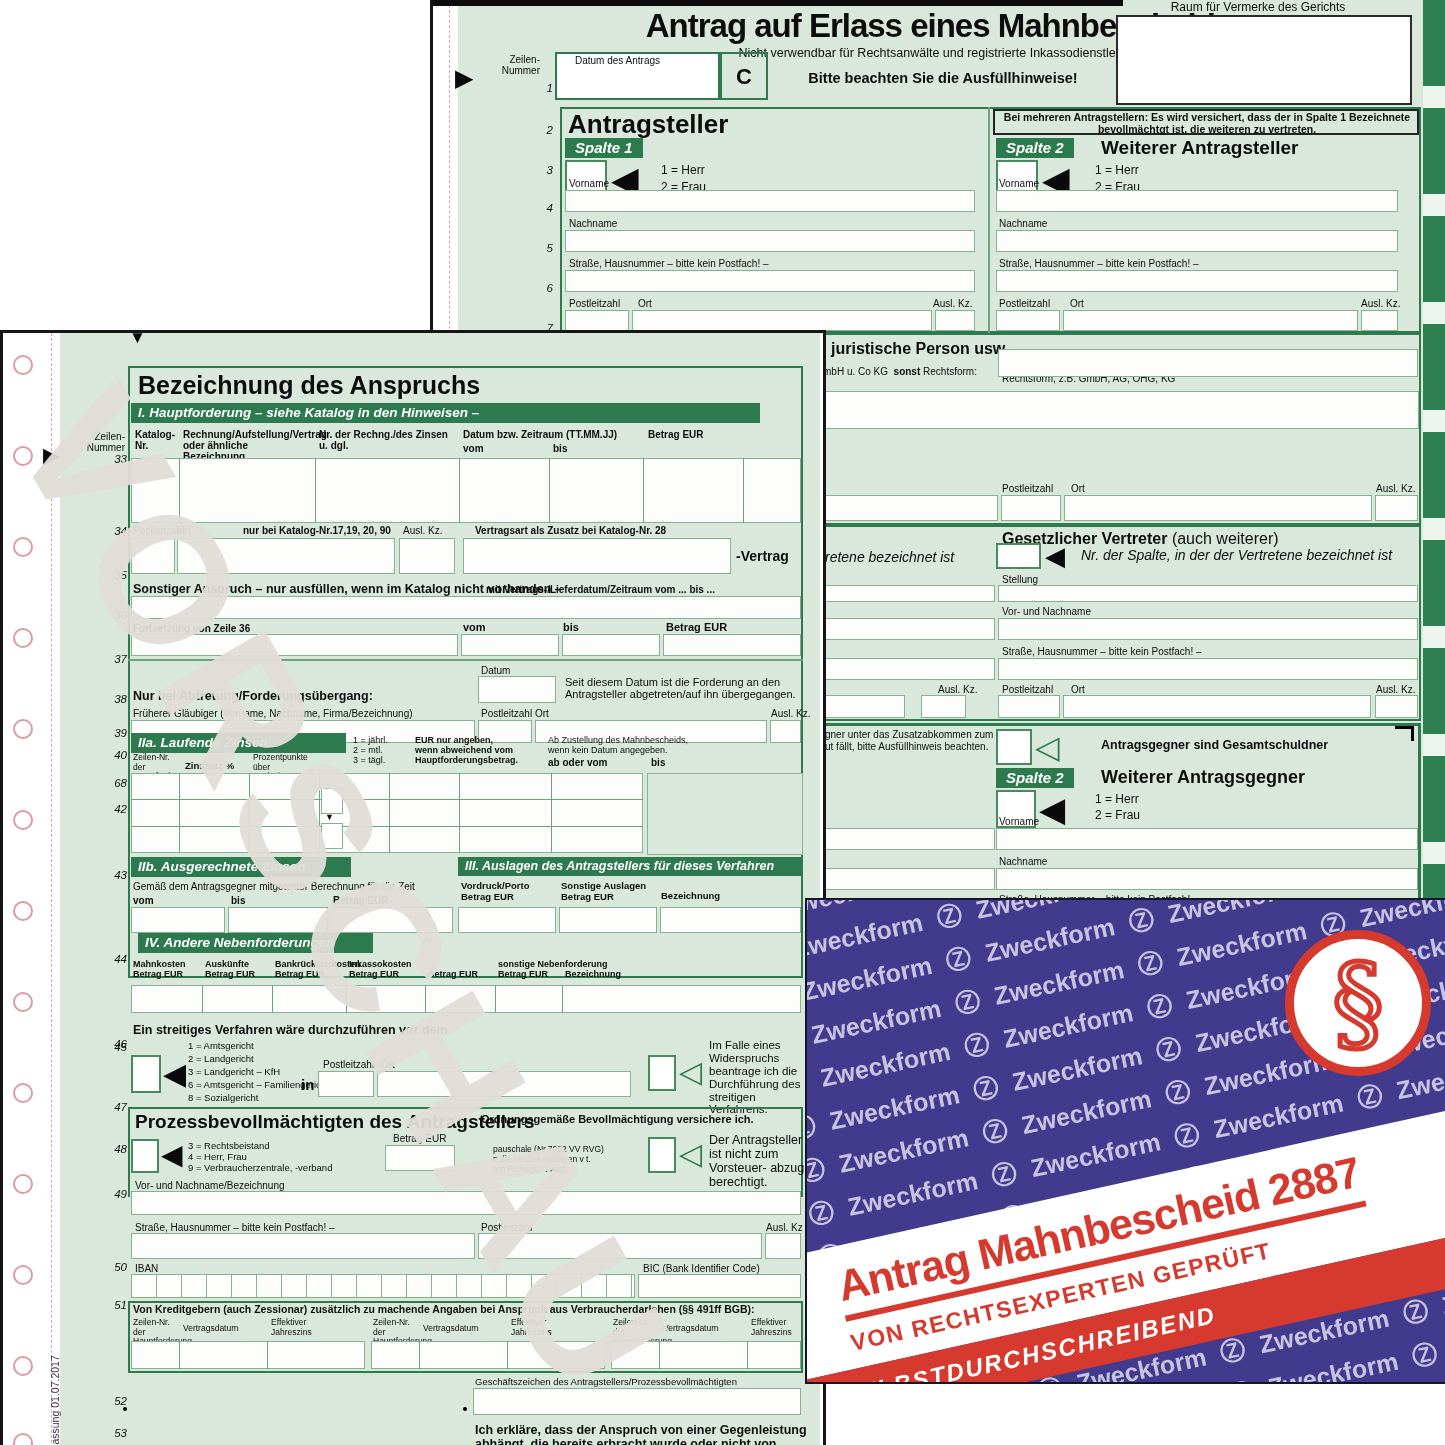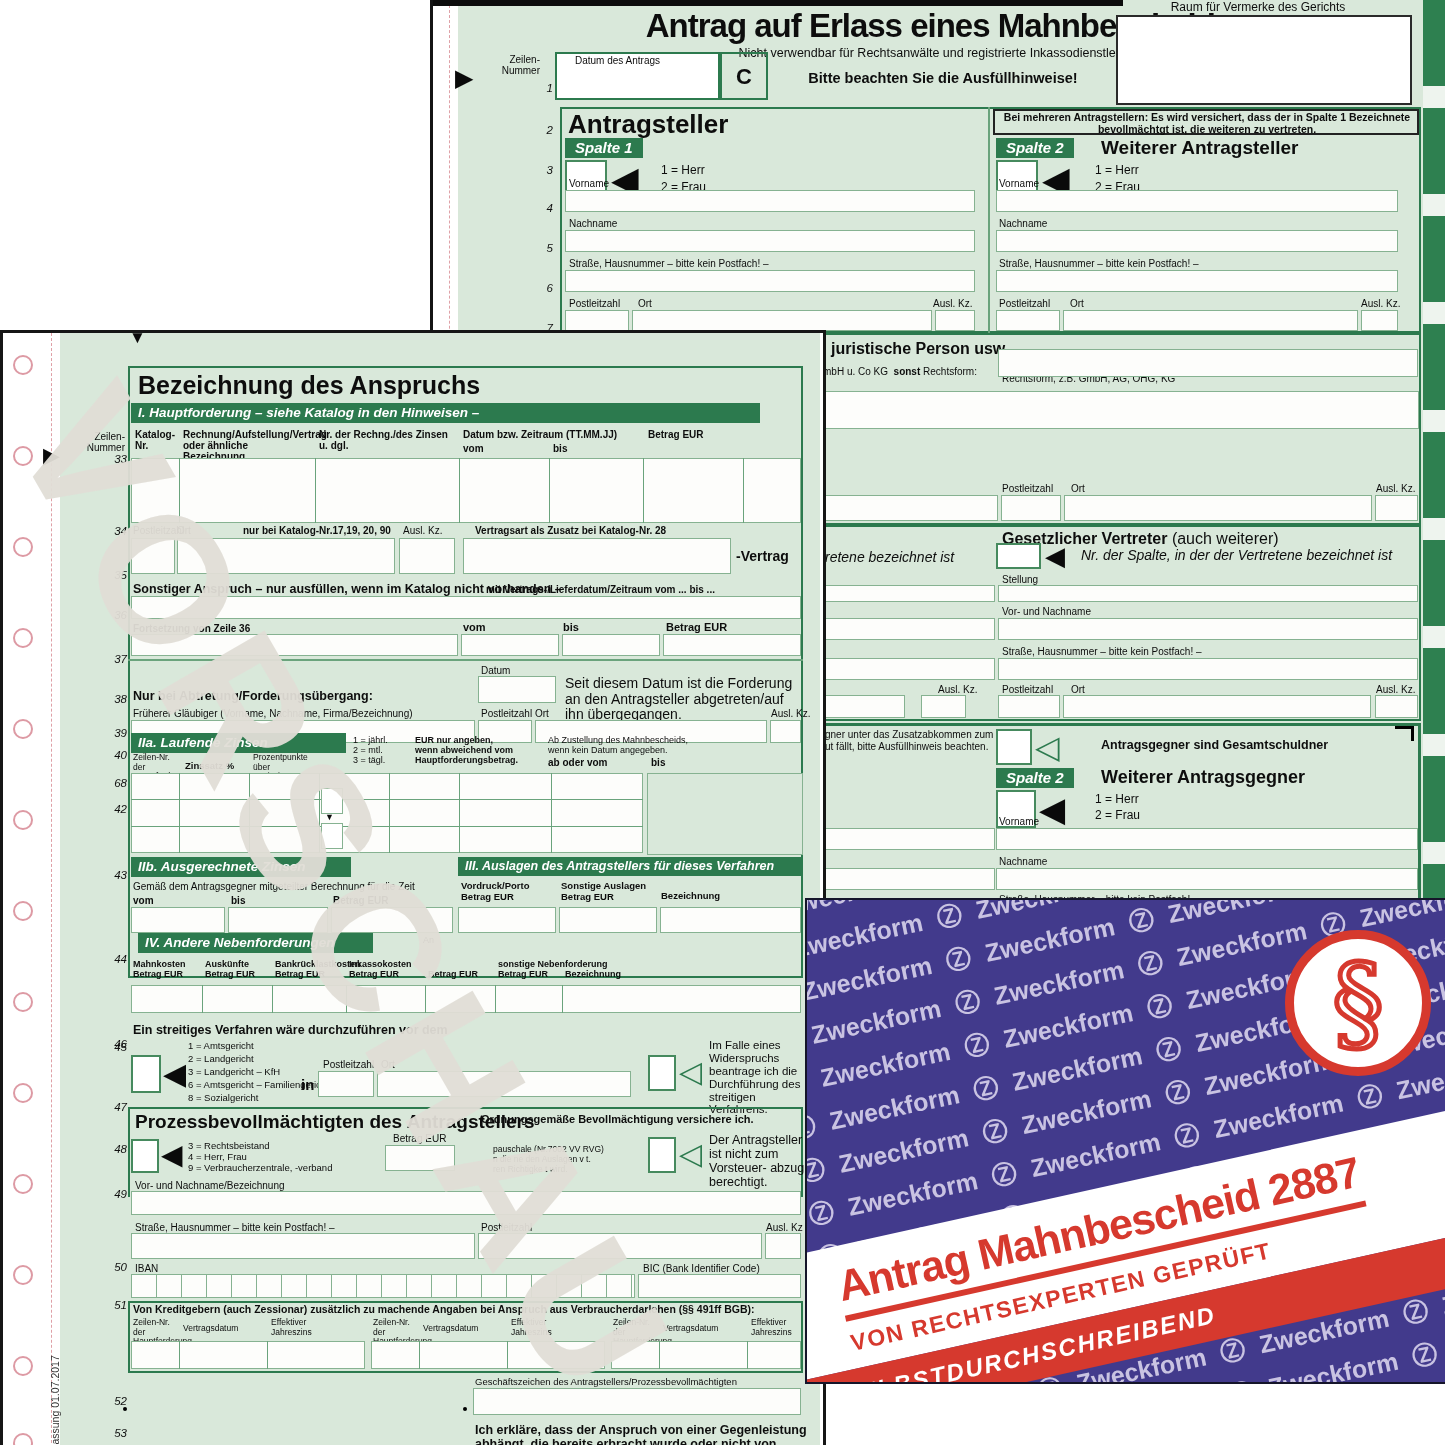--- a/index.html
+++ b/index.html
@@ -268,21 +268,21 @@
     <div class="lb bd" style="left:560px;top:288px;font-size:11px;">bis</div>
     <div class="lb bd" style="left:663px;top:288px;font-size:11px;">Betrag EUR</div>
     <div class="f" style="left:128px;top:301px;width:327px;height:22px;"></div>
     <div class="f" style="left:458px;top:301px;width:98px;height:22px;"></div>
     <div class="f" style="left:559px;top:301px;width:98px;height:22px;"></div>
     <div class="f" style="left:660px;top:301px;width:138px;height:22px;"></div>
 
     <div class="gline" style="left:125px;top:326px;width:675px;height:2px;"></div>
     <div class="lb" style="left:478px;top:332px;">Datum</div>
     <div class="f" style="left:475px;top:343px;width:78px;height:27px;"></div>
-    <div class="lb wrap" style="left:562px;top:343px;width:235px;font-size:14px;">Seit diesem Datum ist die Forderung an den Antragsteller abgetreten/auf ihn übergegangen.</div>
+    <div class="lb wrap" style="left:562px;top:343px;width:235px;font-size:11px;">Seit diesem Datum ist die Forderung an den Antragsteller abgetreten/auf ihn übergegangen.</div>
     <div class="lb bd" style="left:130px;top:356px;font-size:12.5px;">Nur bei Abtretung/Forderungsübergang:</div>
     <div class="lb" style="left:130px;top:375px;">Früherer Gläubiger (Vorname, Nachname, Firma/Bezeichnung)</div>
     <div class="lb" style="left:478px;top:375px;">Postleitzahl</div>
     <div class="lb" style="left:532px;top:375px;">Ort</div>
     <div class="lb" style="left:768px;top:375px;">Ausl. Kz.</div>
     <div class="f" style="left:128px;top:387px;width:344px;height:23px;"></div>
     <div class="f" style="left:475px;top:387px;width:54px;height:23px;"></div>
     <div class="f" style="left:532px;top:387px;width:232px;height:23px;"></div>
     <div class="f" style="left:767px;top:387px;width:31px;height:23px;"></div>
 

